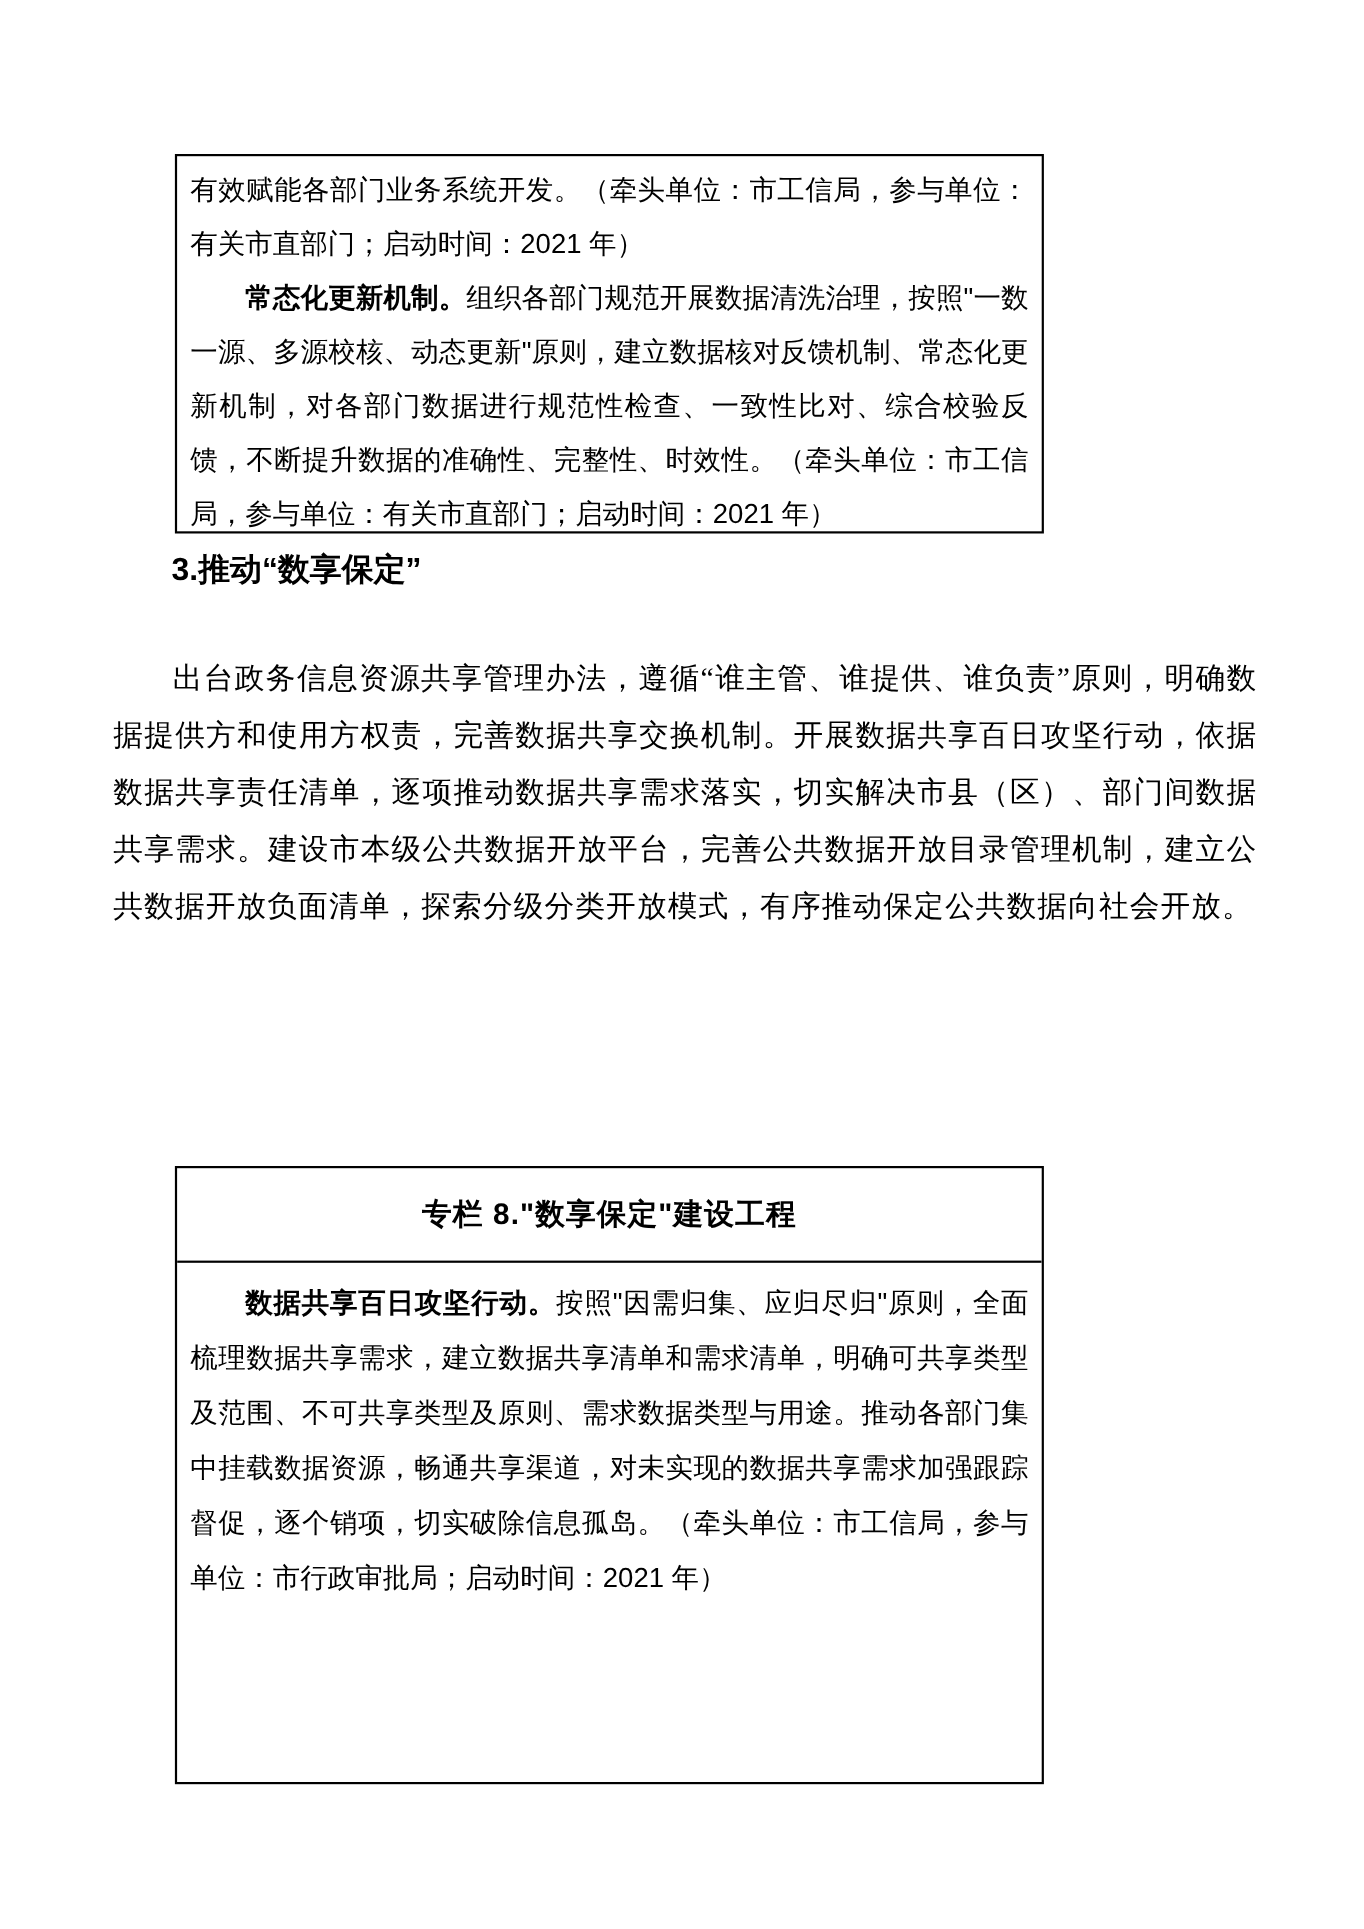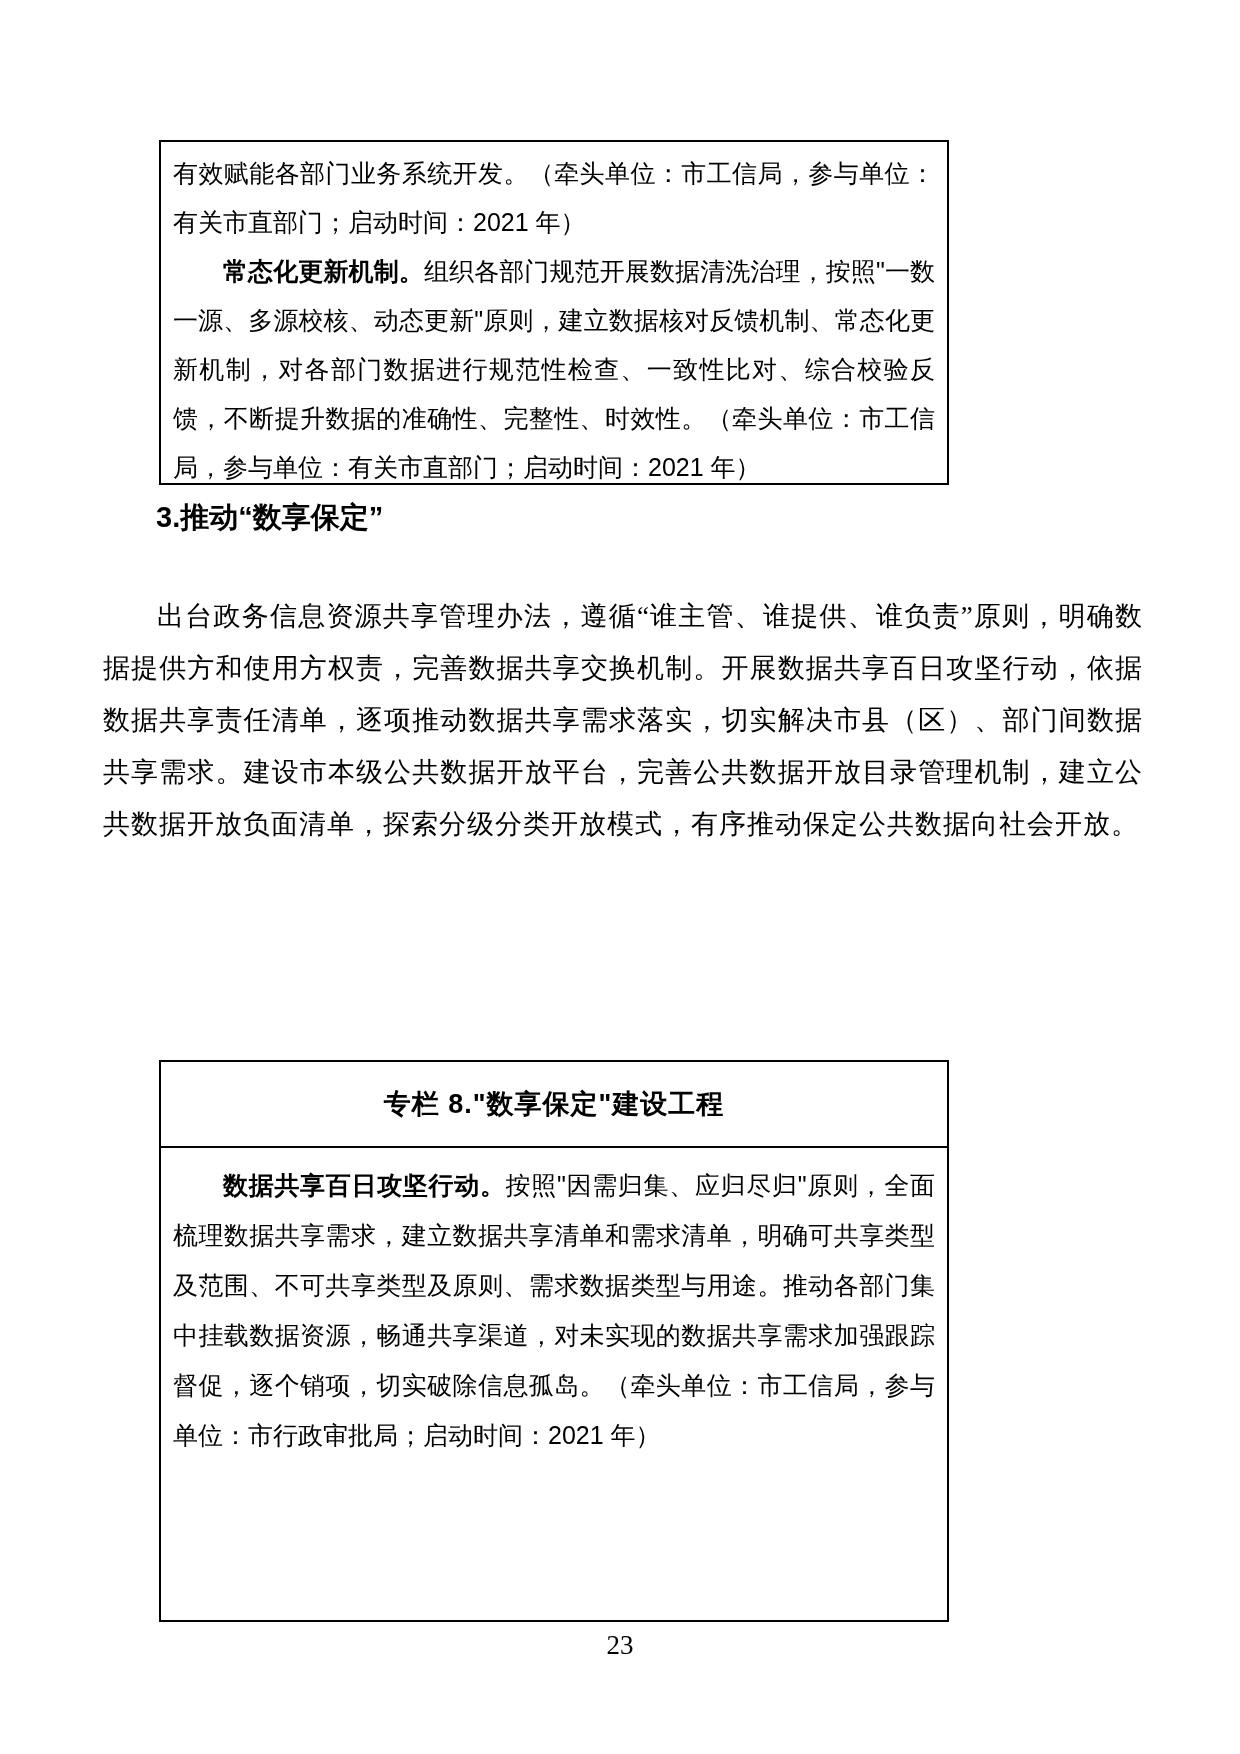--- a/index.html
+++ b/index.html
@@ -109,15 +109,14 @@
     <div class="panel-title-row">
       <span class="panel-title">专栏 8."数享保定"建设工程</span>
     </div>
     <div class="panel-2-body">
       <div class="panel-text">
         <p class="indent"><b>数据共享百日攻坚行动。</b><span>按照"因需归集、应归尽归"原则，全面梳理数据共享需求，建立数据共享清单和需求清单，明确可共享类型及范围、不可共享类型及原则、需求数据类型与用途。推动各部门集中挂载数据资源，畅通共享渠道，对未实现的数据共享需求加强跟踪督促，逐个销项，切实破除信息孤岛。（牵头单位：市工信局，参与单位：市行政审批局；启动时间：2021 年）</span></p>
       </div>
     </div>
   </div>
 
-  <div class="page-number">23</div>
 
 </div>
 
 </body></html>

